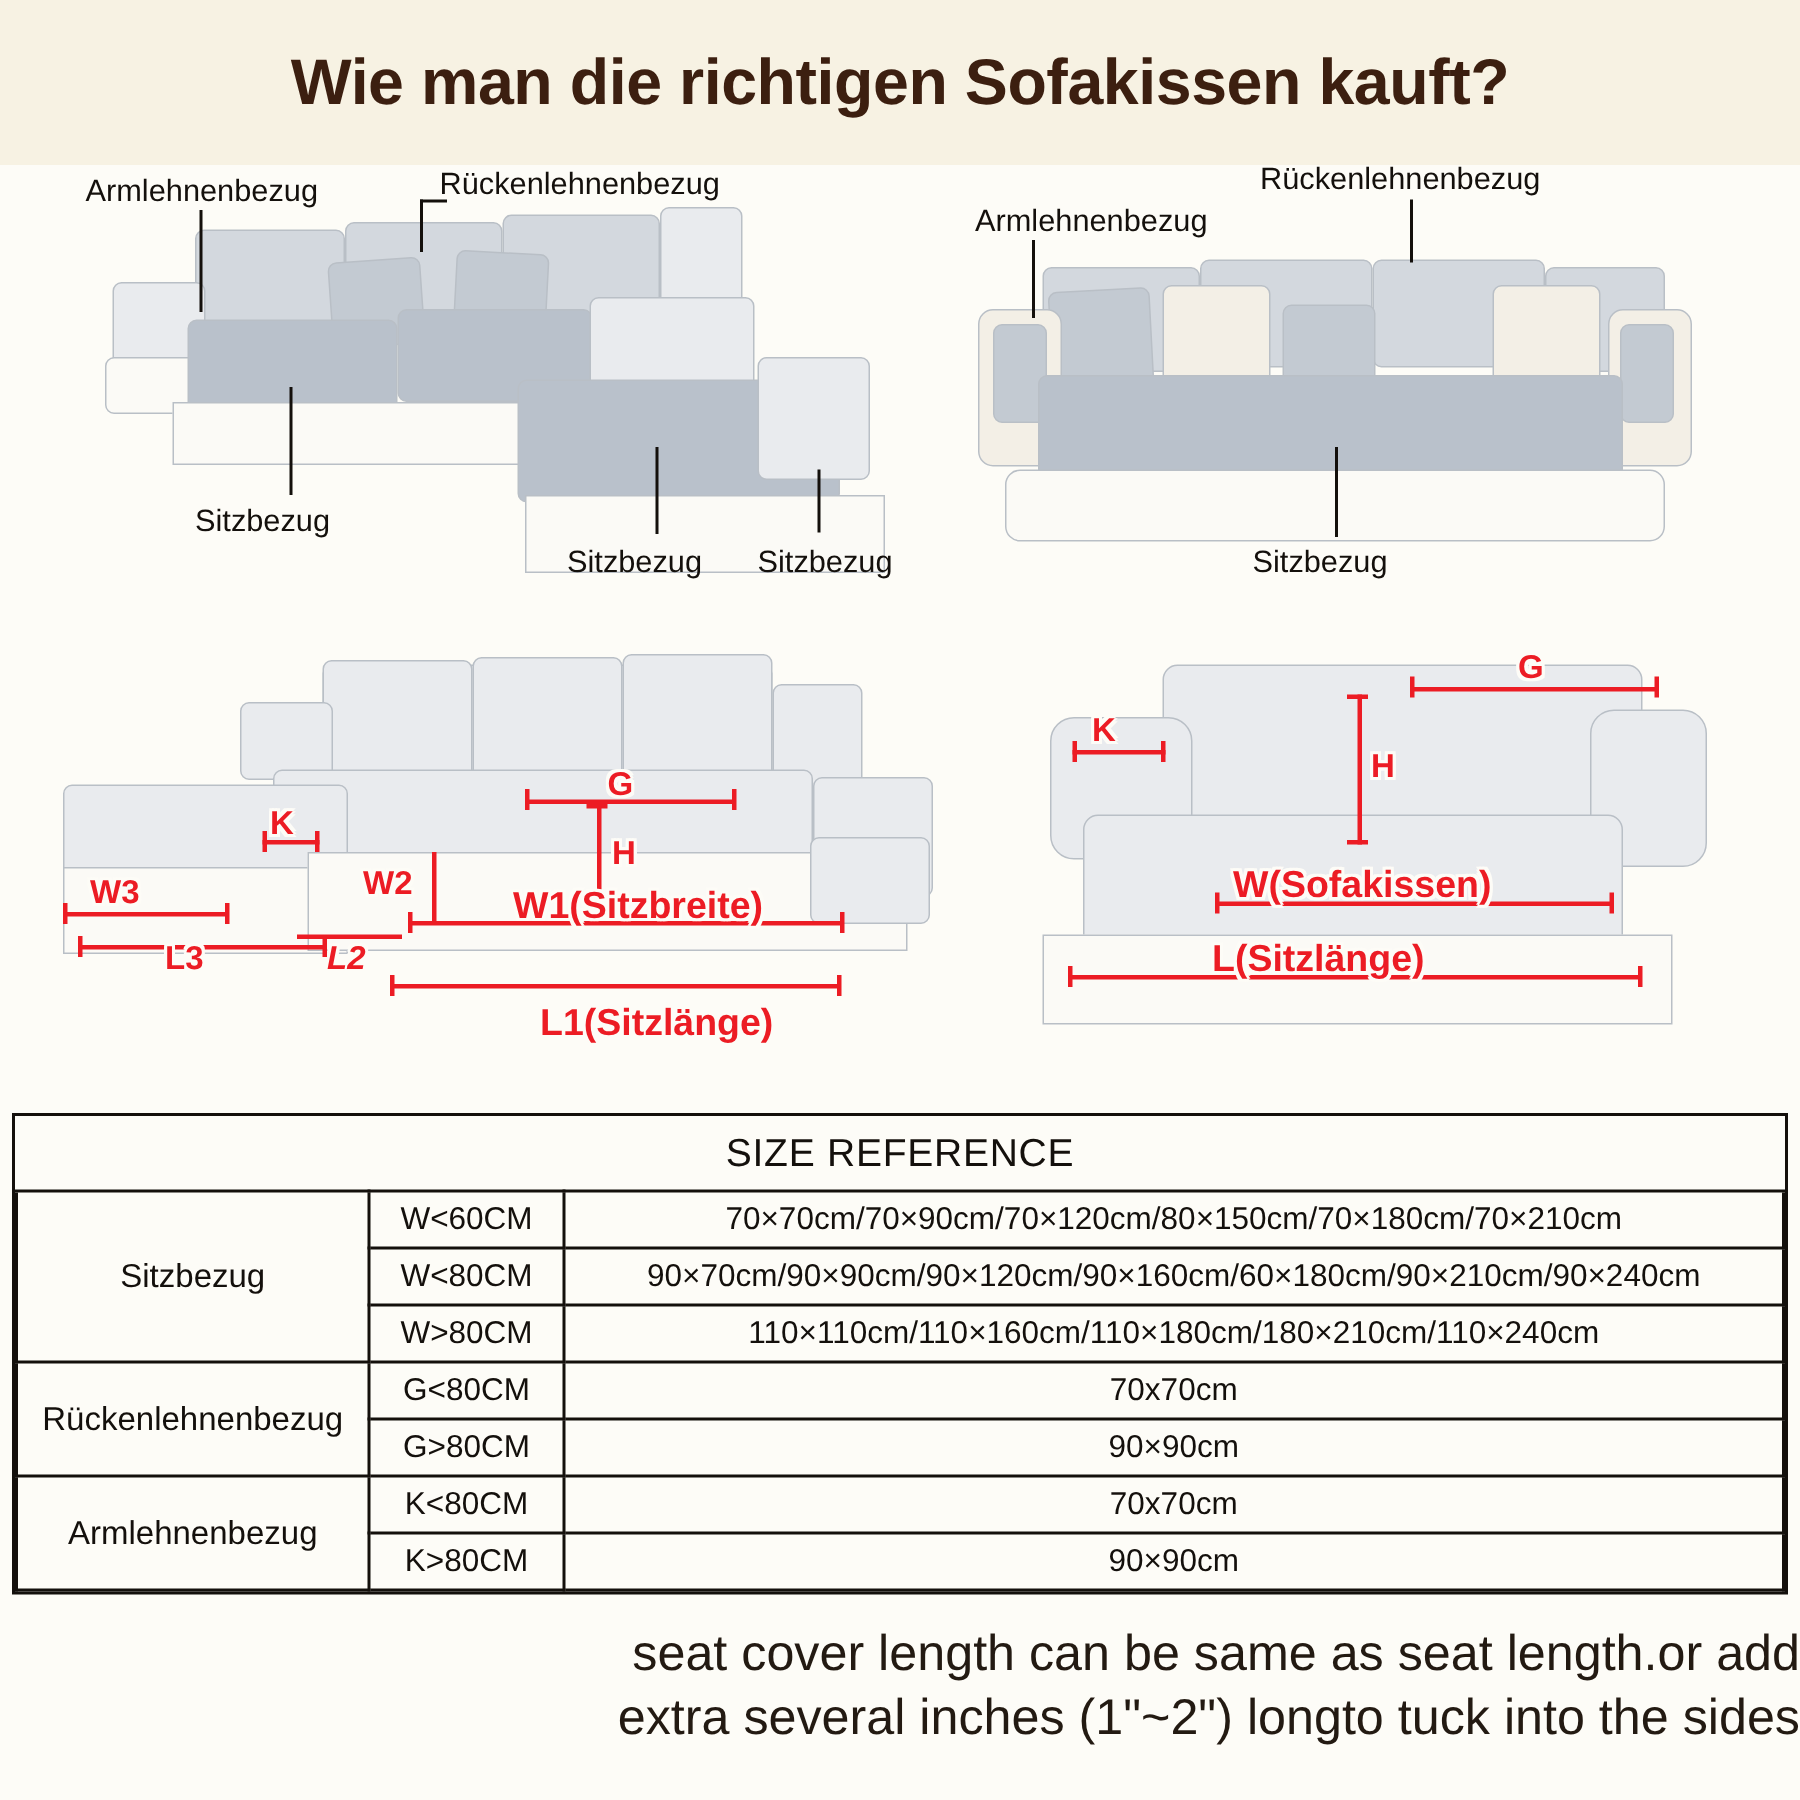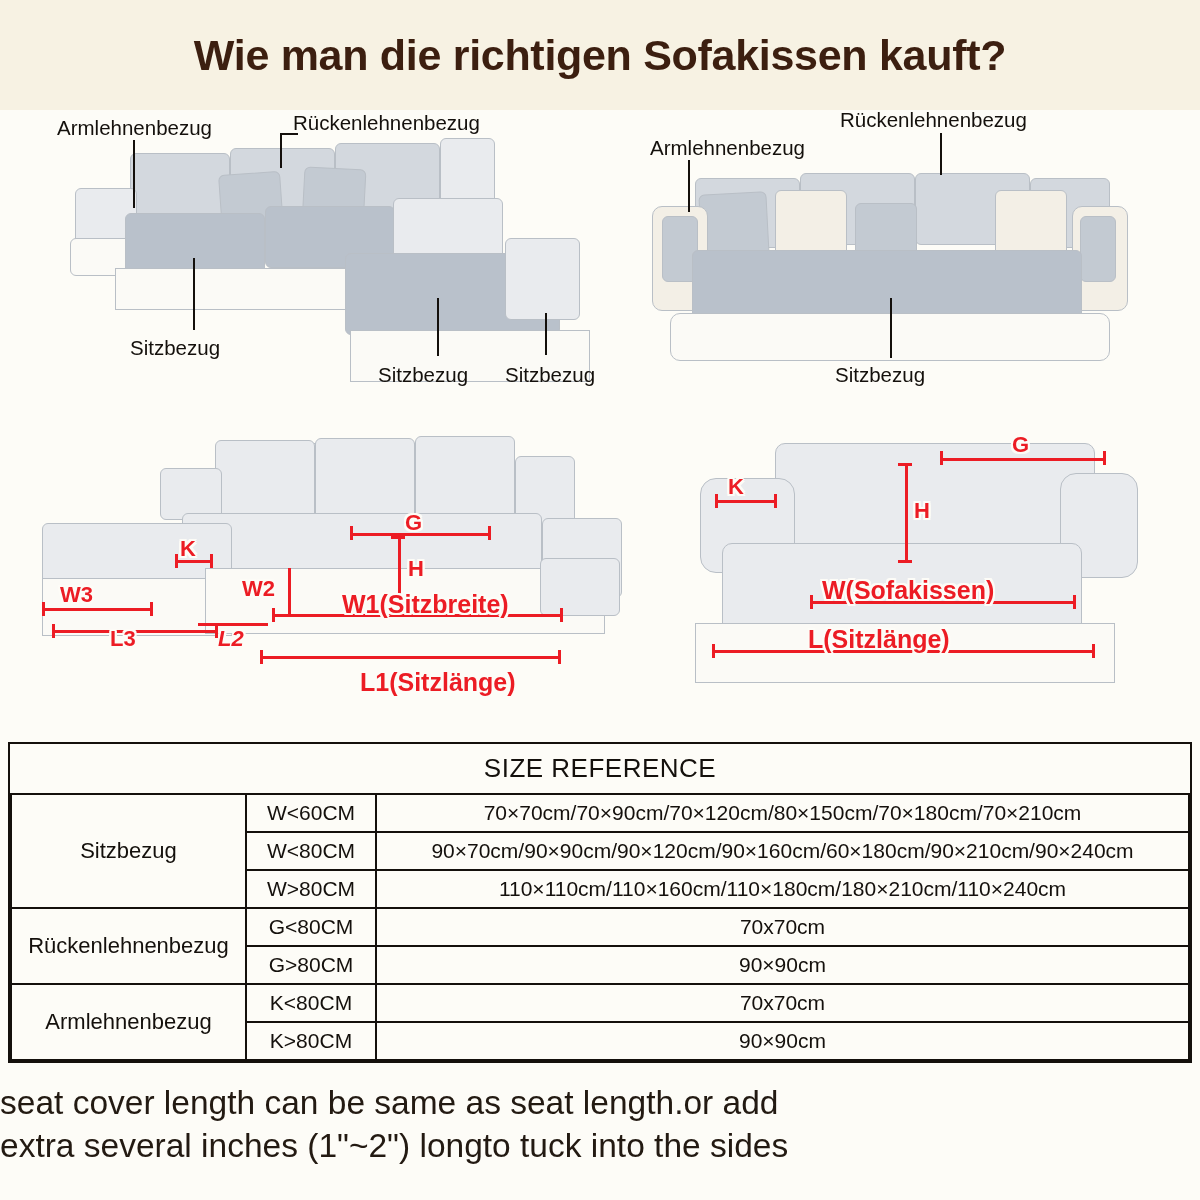--- a/index.html
+++ b/index.html
@@ -98,21 +98,21 @@
     padding:9px 4px;
     border-top:none;border-left:none;border-right:none;
   }
   td.rowhead{font-size:22px;width:225px;}
   td.code{width:120px;font-size:21px;}
   td.vals{font-size:21px;}
 
   
   .footer{
     position:absolute;left:0;top:1082px;width:1200px;
-    text-align:left;
+    text-align:right;
     color:#231a12;
     font-size:33.5px;
     line-height:1.28;
     font-family:"Liberation Sans", sans-serif;
   }
   .footer div{white-space:nowrap;}
 </style>
 </head>
 <body>
 

